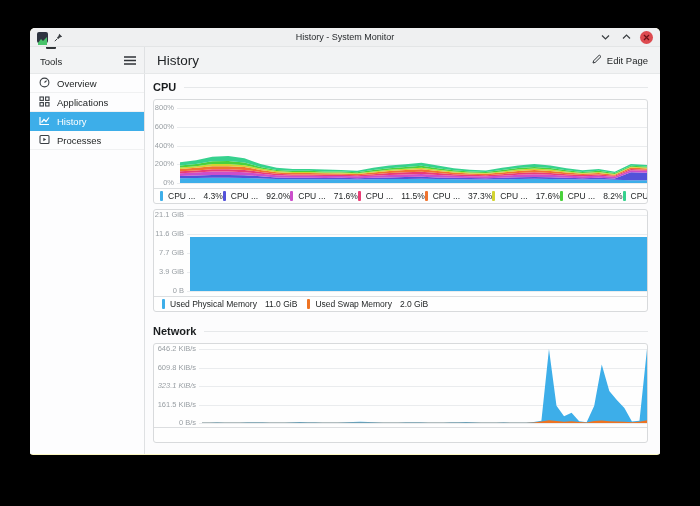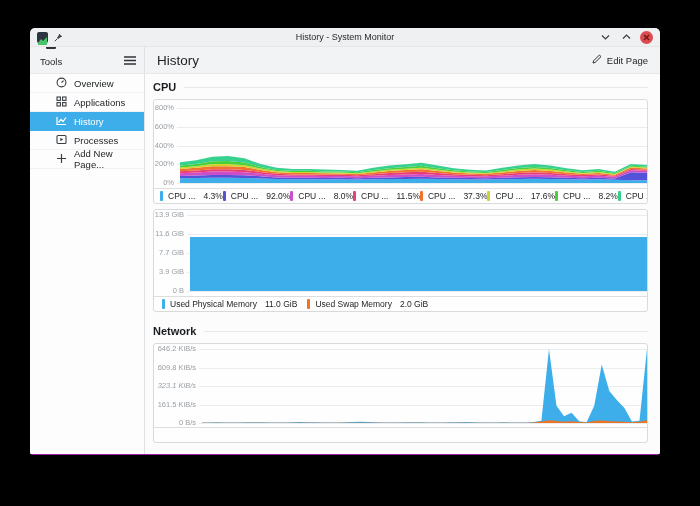--- a/index.html
+++ b/index.html
@@ -1,20 +1,20 @@
 <!DOCTYPE html>
 <html><head>
 <meta charset="utf-8">
 <style>
   * { margin:0; padding:0; box-sizing:border-box; }
   html,body { width:700px; height:506px; }
   body { background:#000; font-family:"Liberation Sans", sans-serif; position:relative; overflow:hidden; }
 
   .window { position:absolute; left:30px; top:28px; width:630px; height:427px;
-            background:#a21caf; border-radius:5px 5px 3px 3px;
+            background:#fef9c3; border-radius:5px 5px 3px 3px;
             box-shadow:0 6px 22px rgba(0,0,0,.65); overflow:hidden; }
 
   
   .titlebar { height:19px; background:#eff0f1; border-bottom:1px solid #e3e5e6;
               display:flex; align-items:center; padding:0 7px; position:relative; }
   .tb-left { display:flex; align-items:center; gap:6px; }
   .app-icon { width:11px; height:11px; background:#2e3440; border-radius:2px; display:block; }
   .tb-title { position:absolute; left:0; right:0; text-align:center; font-size:9px; color:#26292c; }
   .tb-right { margin-left:auto; display:flex; align-items:center; gap:7px; z-index:2; }
   .win-btn { width:14px; height:14px; display:flex; align-items:center; justify-content:center; cursor:pointer; }
@@ -25,21 +25,21 @@
   .header-left { width:115px; border-right:1px solid #dfe1e3; display:flex; align-items:center; padding:0 8px 0 10px; }
   .tools-btn { display:flex; align-items:center; gap:4px; font-size:9.5px; color:#232627; cursor:pointer;flex-direction:column; }
   .burger { margin-left:auto; cursor:pointer; }
   .header-main { flex:1; display:flex; align-items:center; padding:0 12px; }
   .page-title { font-size:13.5px; font-weight:500; color:#1d2023; }
   .edit-btn { margin-left:auto; display:flex; align-items:center; gap:5px; font-size:9.5px; color:#232627; cursor:pointer; }
 
   
   .split { display:flex; height:calc(100% - 47px); }
   .sidebar { width:115px; background:#fdfdfe; border-right:1px solid #dfe1e3; }
-  .side-item { height:19px; display:flex; align-items:center; gap:7px; padding:0 26px;
+  .side-item { height:19px; display:flex; align-items:center; gap:7px; padding:0 9px;
                font-size:9.5px; color:#232627; border-bottom:1px solid #f0f1f2; cursor:pointer; }
   .side-item svg { flex:0 0 auto; }
   .side-item.selected { background:#3daee9; color:#fff; border-bottom-color:#3daee9; }
 
   .content { flex:1; padding:6px 12px 4px 8px; background:#fcfcfd; overflow:hidden; }
 
   .sec-head { display:flex; align-items:center; gap:8px; height:14px; margin-top:0; }
   .sec-head.gap { margin-top:12px; }
   .sec-title { font-size:11px; font-weight:600; color:#1a1d1f; }
   .sec-rule { flex:1; height:1px; background:#e6e8ea; }
@@ -158,26 +158,20 @@
             </svg></span>
           <span>History</span>
         </div>
         <div class="side-item">
           <span><svg width="11" height="11" viewBox="0 0 11 11">
               <rect x="1" y="1.5" width="9" height="8" rx="1" fill="none" stroke="#3a3f44" stroke-width="1.1"></rect>
               <path d="M4.3 3.8 L7.2 5.5 L4.3 7.2 Z" fill="#3a3f44"></path>
             </svg></span>
           <span>Processes</span>
         </div>
-        <div class="side-item">
-          <span><svg width="11" height="11" viewBox="0 0 11 11">
-              <path d="M5.5 1 V10 M1 5.5 H10" stroke="#3a3f44" stroke-width="1.2"></path>
-            </svg></span>
-          <span>Add New Page...</span>
-        </div>
       </nav>
     <main class="content">
         <section>
           <div class="sec-head">
             <span class="sec-title">CPU</span>
             <span class="sec-rule"></span>
           </div>
           <div class="card">
             <div class="plot" style="height: 88px;">
               <div class="gridline" style="top: 8px; left: 23px;"></div>
@@ -208,21 +202,21 @@
                 <span class="leg-value">4.3%</span>
               </span>
               <span class="leg-item">
                 <span class="leg-marker" style="background:#5352d9"></span>
                 <span class="leg-label">CPU ...</span>
                 <span class="leg-value">92.0%</span>
               </span>
               <span class="leg-item">
                 <span class="leg-marker" style="background:#cb4ecb"></span>
                 <span class="leg-label">CPU ...</span>
-                <span class="leg-value">8.0%</span>
+                <span class="leg-value">71.6%</span>
               </span>
               <span class="leg-item">
                 <span class="leg-marker" style="background:#ea3c75"></span>
                 <span class="leg-label">CPU ...</span>
                 <span class="leg-value">11.5%</span>
               </span>
               <span class="leg-item">
                 <span class="leg-marker" style="background:#f0742f"></span>
                 <span class="leg-label">CPU ...</span>
                 <span class="leg-value">37.3%</span>
@@ -241,21 +235,21 @@
                 <span class="leg-marker" style="background:#36d18e"></span>
                 <span class="leg-label">CPU ...</span>
               </span>
             </div>
           </div>
         </section>
         <section>
           <div class="card">
             <div class="plot" style="height: 86px;">
               <div class="gridline" style="top: 5px; left: 33px;"></div>
-              <div class="ytick" style="top: 1px; width: 30px;">13.9 GiB</div>
+              <div class="ytick" style="top: 1px; width: 30px;">21.1 GiB</div>
               <div class="gridline" style="top: 24px; left: 33px;"></div>
               <div class="ytick" style="top: 20px; width: 30px;">11.6 GiB</div>
               <div class="gridline" style="top: 43px; left: 33px;"></div>
               <div class="ytick" style="top: 39px; width: 30px;">7.7 GiB</div>
               <div class="gridline" style="top: 62px; left: 33px;"></div>
               <div class="ytick" style="top: 58px; width: 30px;">3.9 GiB</div>
               <div class="gridline" style="top: 81px; left: 33px;"></div>
               <div class="ytick" style="top: 77px; width: 30px;">0 B</div>
               <svg class="chart-svg" viewBox="0 0 100 100" preserveAspectRatio="none" style="left: 36px; top: 5px; width: calc(100% - 36px); height: 76px;">
                 <polygon points="0,100 0.00,87.10 9.09,87.10 18.18,87.10 27.27,87.10 36.36,87.10 45.45,87.10 54.55,87.10 63.64,87.10 72.73,87.10 81.82,87.10 90.91,87.10 100.00,87.10 100,100" fill="#ee7322"></polygon>

